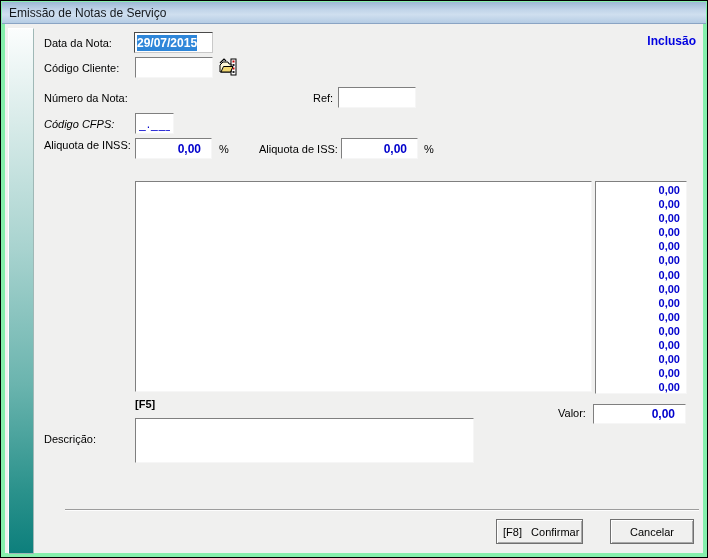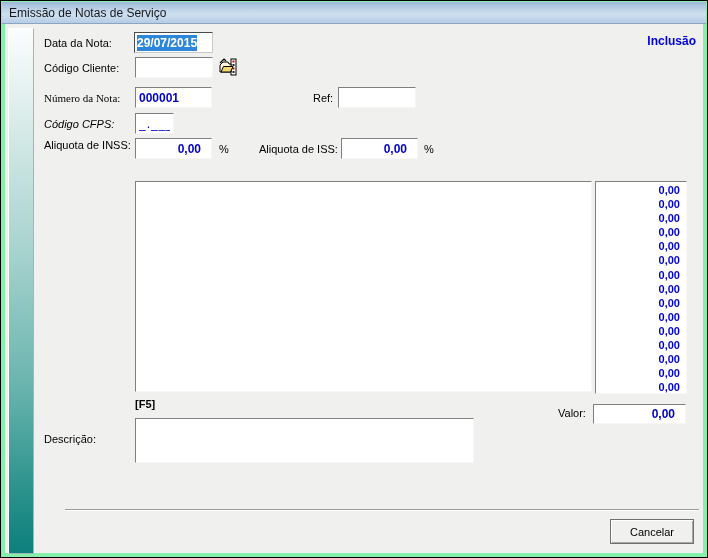--- a/index.html
+++ b/index.html
@@ -101,22 +101,21 @@
       <rect x="14.5" y="3.5" width="2" height="2" fill="#cc0000"></rect>
       <rect x="14.5" y="7" width="2" height="2" fill="#222222"></rect>
       <rect x="14.5" y="10.5" width="2" height="2" fill="#cc0000"></rect>
       <rect x="14.5" y="14" width="2" height="2" fill="#222222"></rect>
       <path d="M2 8 L5 5 L10 5 L11 7 L13 7 L13 15 L2 15 Z" fill="#fdf6d8" stroke="#000" stroke-width="1"></path>
       <path d="M3 15 L5.5 9.5 L15 9.5 L12.5 15 Z" fill="#f2d873" stroke="#000" stroke-width="1"></path>
       <path d="M2 6 L6 2 L8 4" fill="none" stroke="#000" stroke-width="1.2"></path>
     </svg>
   </button>
 
-  <span class="lbl" style="left:43px;top:91px;font-family:Liberation Serif, serif;">Número da Nota:</span>
-  <input class="field blue-bold" style="left: 134px; top: 86px; width: 77px; height: 21px;" value="000001">
+  <span class="lbl" style="left:43px;top:91px;">Número da Nota:</span>
   <span class="lbl" style="left:312px;top:91px;">Ref:</span>
   <input class="field" style="left: 337px; top: 86px; width: 78px; height: 21px;" value="">
 
   <span class="lbl" style="left:43px;top:117px;font-style:italic;">Código CFPS:</span>
   <input class="field mask" style="left: 134px; top: 112px; width: 39px; height: 21px;" value="_.____">
 
   <span class="lbl" style="left:43px;top:138px;">Aliquota de INSS:</span>
   <input class="field blue-bold right" style="left: 134px; top: 137px; width: 77px; height: 21px;" value="0,00">
   <span class="pct" style="left:218px;top:142px;">%</span>
 
@@ -145,15 +144,16 @@
     </div>
 
   <span class="f5">[F5]</span>
   <span class="lbl" style="left:43px;top:432px;">Descrição:</span>
   <textarea class="memo" style="position: absolute; left: 134px; top: 417px; width: 339px; height: 45px;"></textarea>
 
   <span class="lbl" style="left:557px;top:406px;">Valor:</span>
   <input class="field blue-bold right" style="left: 592px; top: 403px; width: 93px; height: 20px; padding-right: 8px;" value="0,00">
 
   <div class="divider"></div>
+  <button class="btn" style="left:495px;top:518px;width:87px;">[F8]   Confirmar</button>
   <button class="btn" style="left:609px;top:518px;width:84px;">Cancelar</button>
 
 </div>
 
 </body></html>

